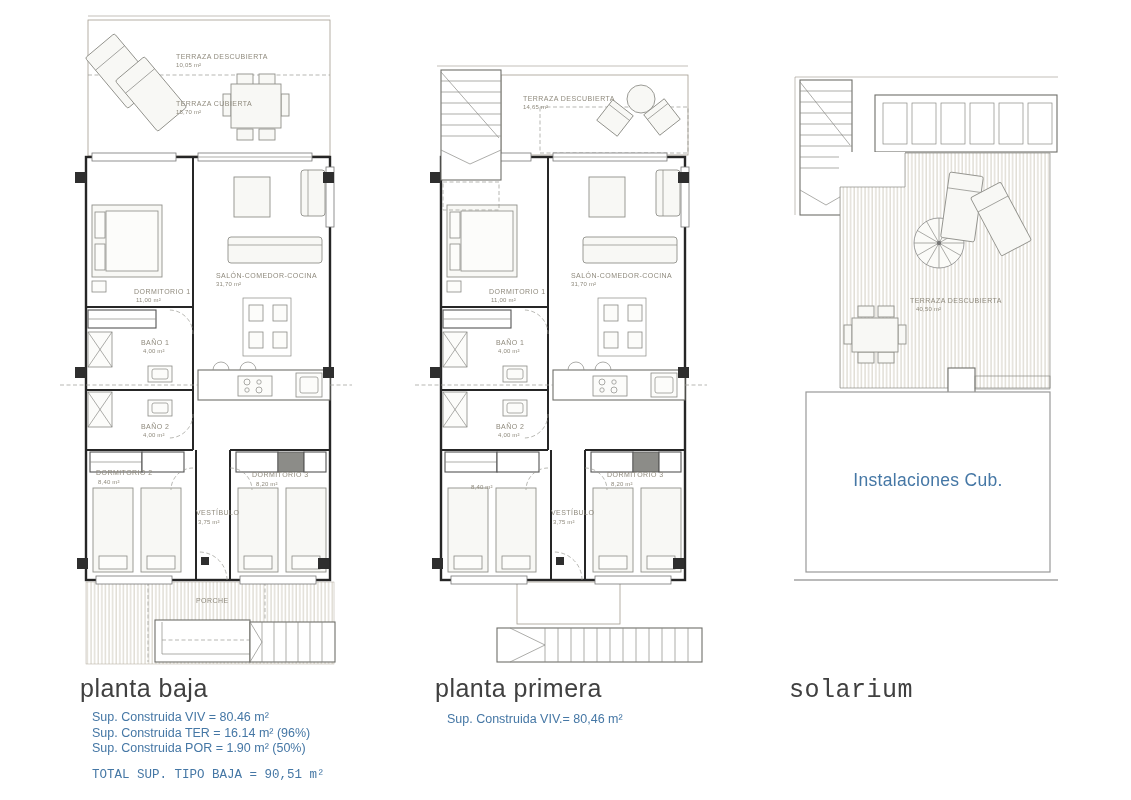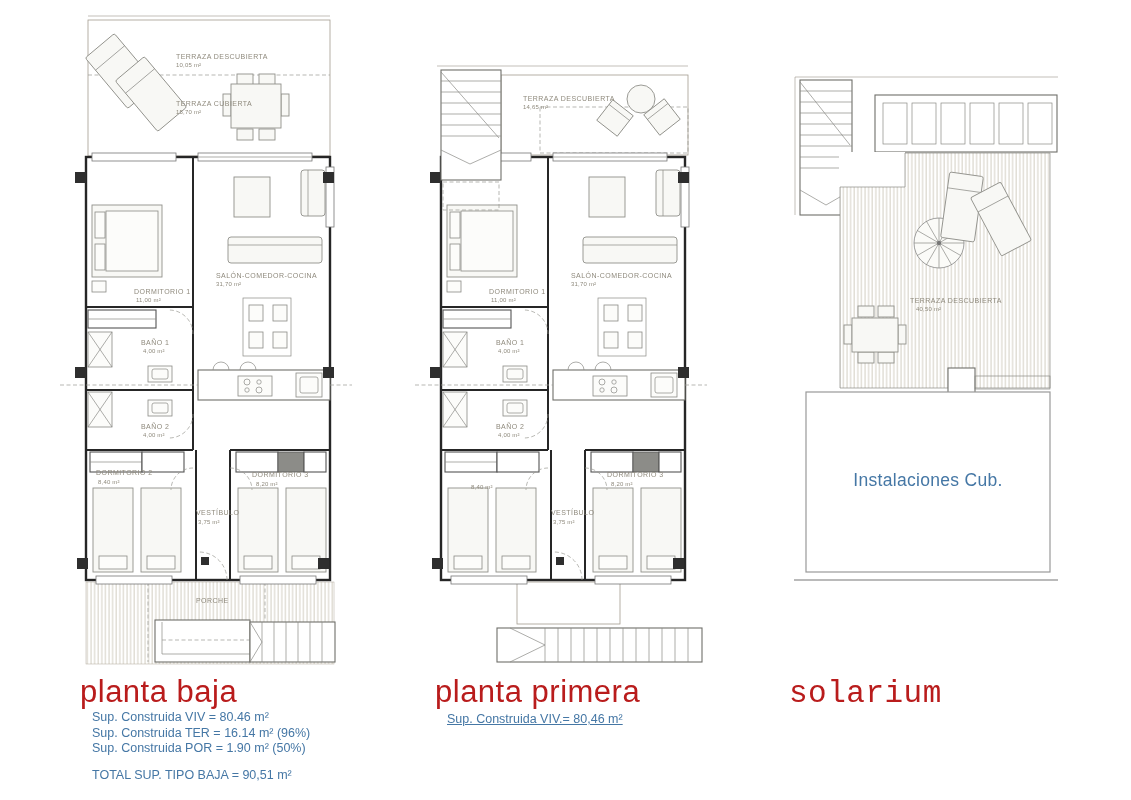--- a/index.html
+++ b/index.html
@@ -15,21 +15,21 @@
   .thin2{fill:none;stroke:#9c968a;stroke-width:.6;}
   .dash{fill:none;stroke:#9a9a92;stroke-width:.7;stroke-dasharray:4 2.5;}
   .furn{fill:#f8f8f5;stroke:#90908a;stroke-width:.9;}
   .furnw{fill:#ffffff;stroke:#6f6f6a;stroke-width:1.1;}
   .fix{fill:#fcfcfa;stroke:#8a8a85;stroke-width:.8;}
   .anchor{fill:#2e2e2e;stroke:none;}
   .win{fill:#ffffff;stroke:#777;stroke-width:.8;}
   .closet{fill:#ffffff;stroke:#555;stroke-width:1.1;}
   .dark{fill:#8c8c88;stroke:#555;stroke-width:.8;}
   .hatchedge{fill:none;stroke:#a39c8f;stroke-width:.8;}
-  .plan-title{position:absolute;font-size:31px;color:#b91c1c;letter-spacing:.5px;}
+  .plan-title{position:absolute;font-size:25px;color:#404040;letter-spacing:.5px;}
   .summary{position:absolute;color:#4577a5;font-size:12.5px;line-height:15.5px;}
   .summary div{white-space:nowrap;}
   .inst-text{font-size:17.5px;fill:#4577a5;letter-spacing:.3px;}
 </style>
 </head>
 <body>
 
 <svg width="1131" height="800" viewBox="0 0 1131 800">
   <defs>
     <pattern id="hatchA" width="3.6" height="8" patternUnits="userSpaceOnUse">
@@ -497,16 +497,16 @@
 
 <div class="plan-title" style="left:80px;top:674px;">planta baja</div>
 <div class="plan-title" style="left:435px;top:674px;">planta primera</div>
 <div class="plan-title" style="left:789px;top:676px;font-family:Liberation Mono, monospace;">solarium</div>
 
 <div class="summary" style="left:92px;top:710px;">
   <div>Sup. Construida VIV = 80.46 m²</div>
   <div>Sup. Construida TER = 16.14 m² (96%)</div>
   <div>Sup. Construida POR = 1.90 m² (50%)</div>
 </div>
-<div class="summary" style="left:92px;top:768px;">TOTAL SUP. TIPO BAJA = 90,51 m²</div>
-<div class="summary" style="left:447px;top:712px;text-decoration:underline;">
+<div class="summary" style="left:92px;top:768px;font-family:Liberation Mono, monospace;">TOTAL SUP. TIPO BAJA = 90,51 m²</div>
+<div class="summary" style="left:447px;top:712px;">
   <div>Sup. Construida VIV.= 80,46 m²</div>
 </div>
 
 </body></html>

